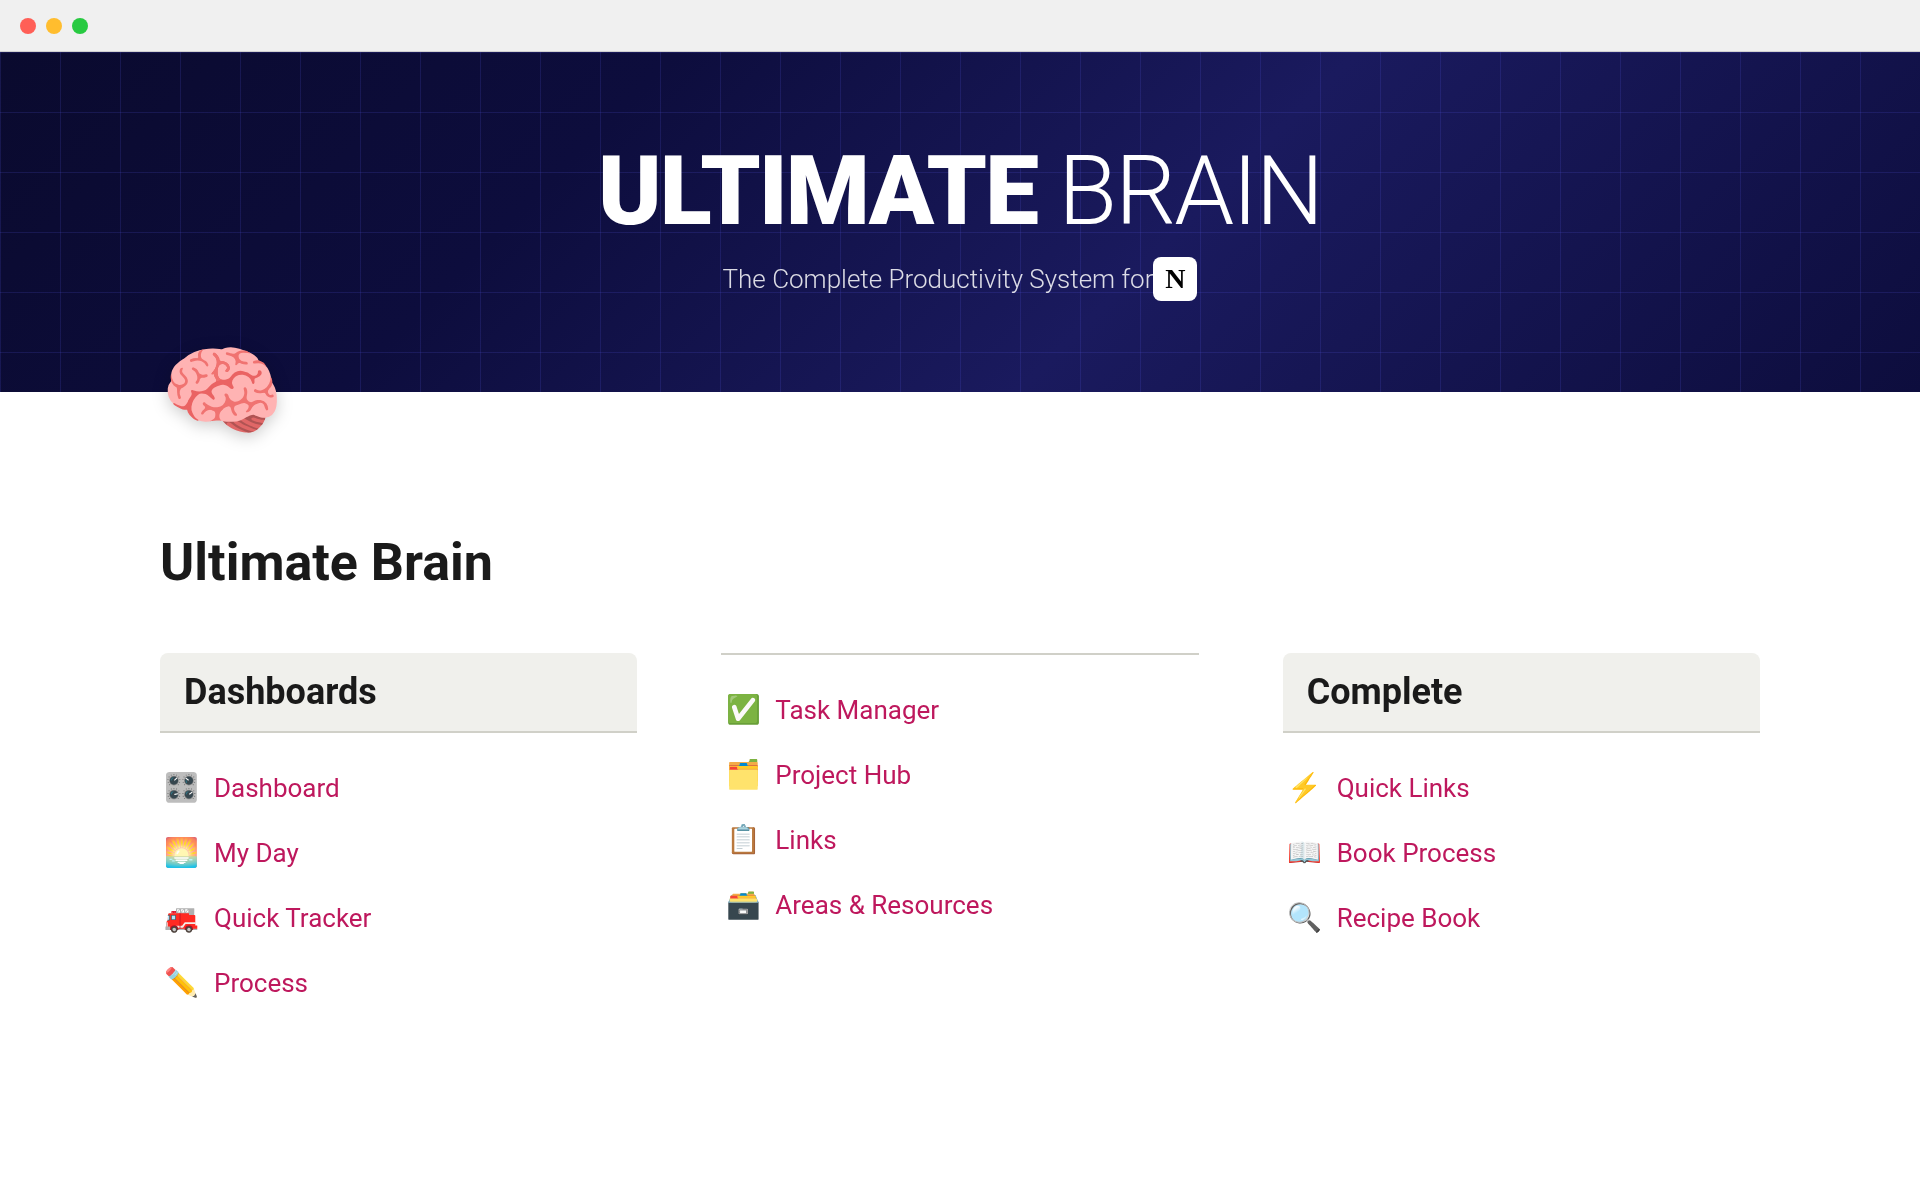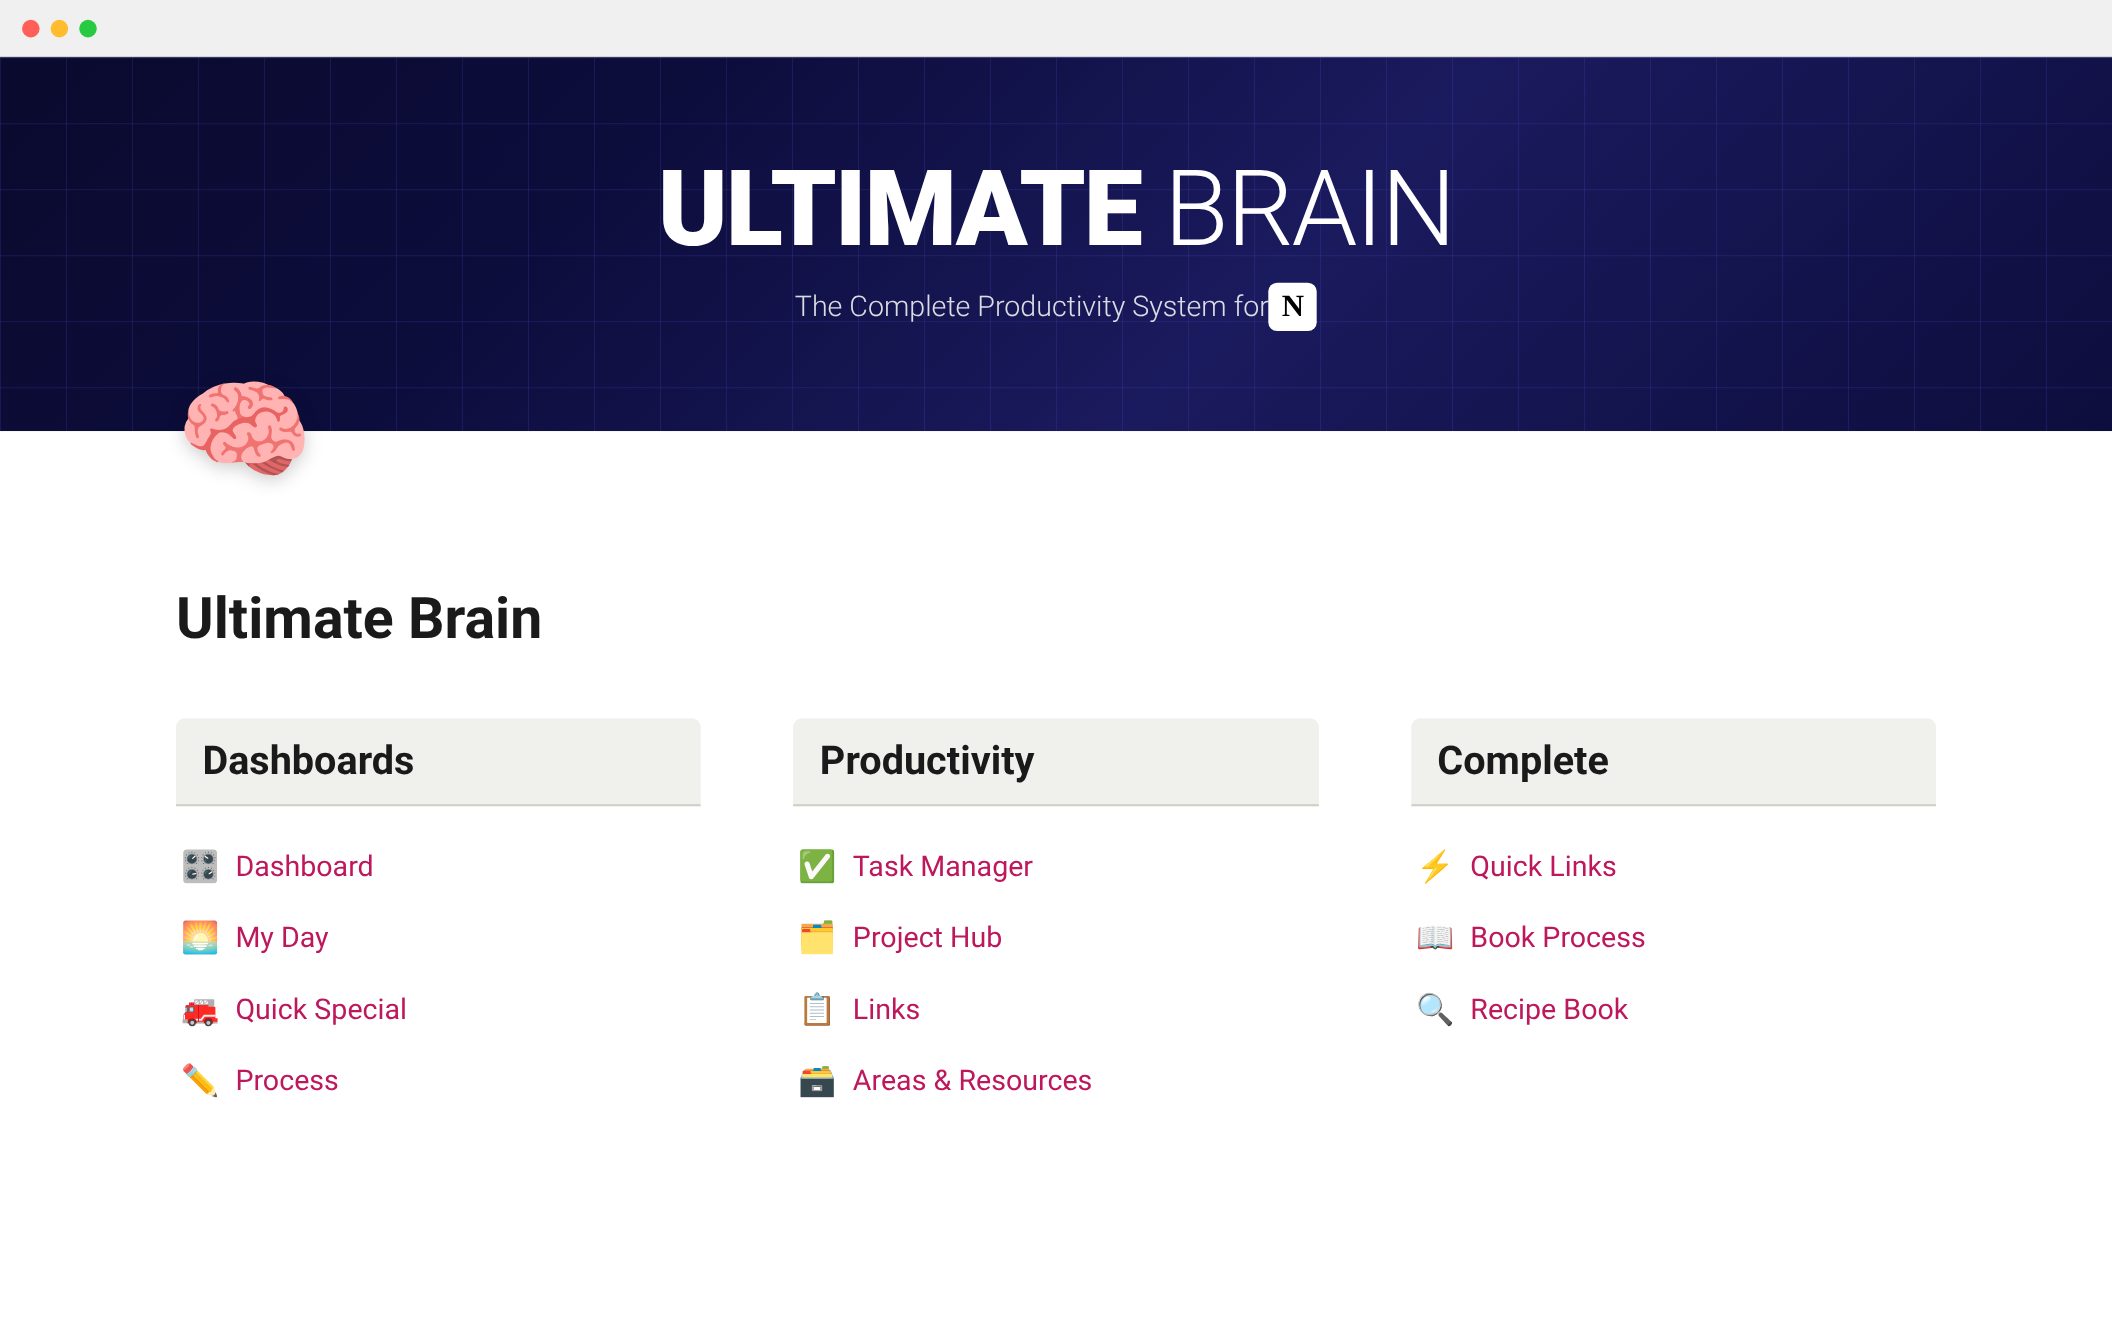--- a/index.html
+++ b/index.html
@@ -232,32 +232,29 @@
           <div class="section-item">
             <span class="item-emoji">🎛️</span>
             <span class="item-label">Dashboard</span>
           </div>
           <div class="section-item">
             <span class="item-emoji">🌅</span>
             <span class="item-label">My Day</span>
           </div>
           <div class="section-item">
             <span class="item-emoji">🚒</span>
-            <span class="item-label">Quick Special</span>
+            <span class="item-label">Quick Tracker</span>
           </div>
           <div class="section-item">
             <span class="item-emoji">✏️</span>
             <span class="item-label">Process</span>
           </div>
         </div>
       </div>
       <div class="section">
-        <div class="section-header">
-          <div class="section-header-title">Productivity</div>
-        </div>
         <div class="section-divider"></div>
         <div class="section-items">
           <div class="section-item">
             <span class="item-emoji">✅</span>
             <span class="item-label">Task Manager</span>
           </div>
           <div class="section-item">
             <span class="item-emoji">🗂️</span>
             <span class="item-label">Project Hub</span>
           </div>

